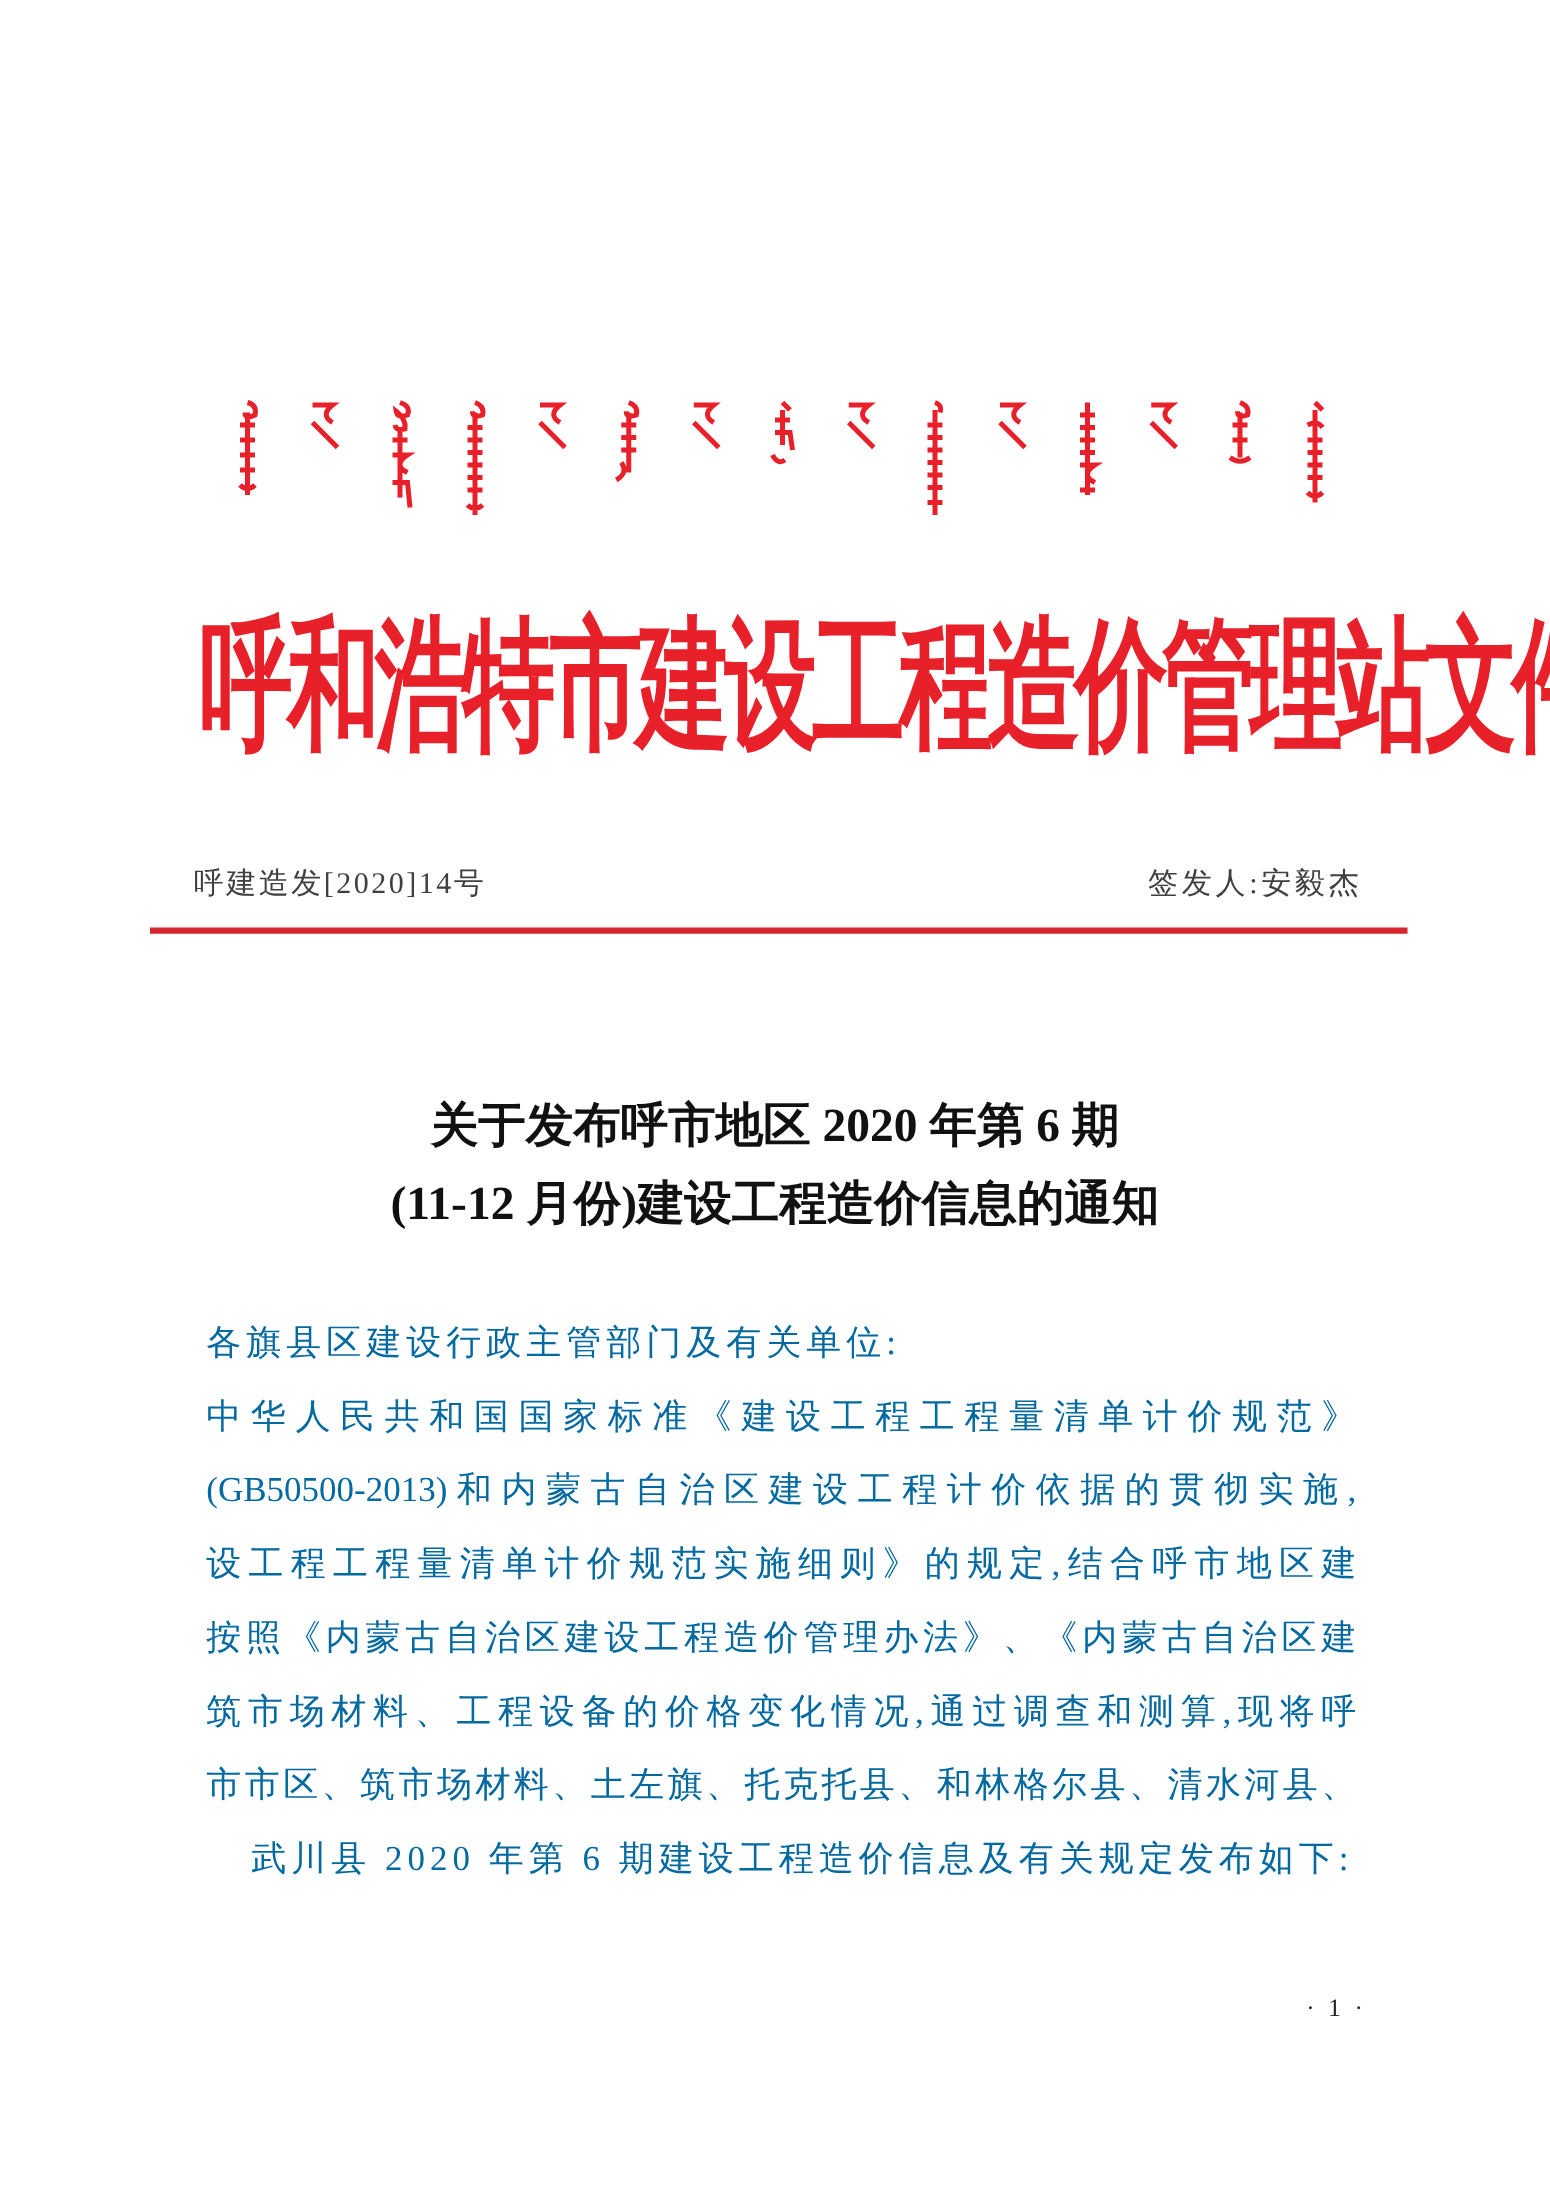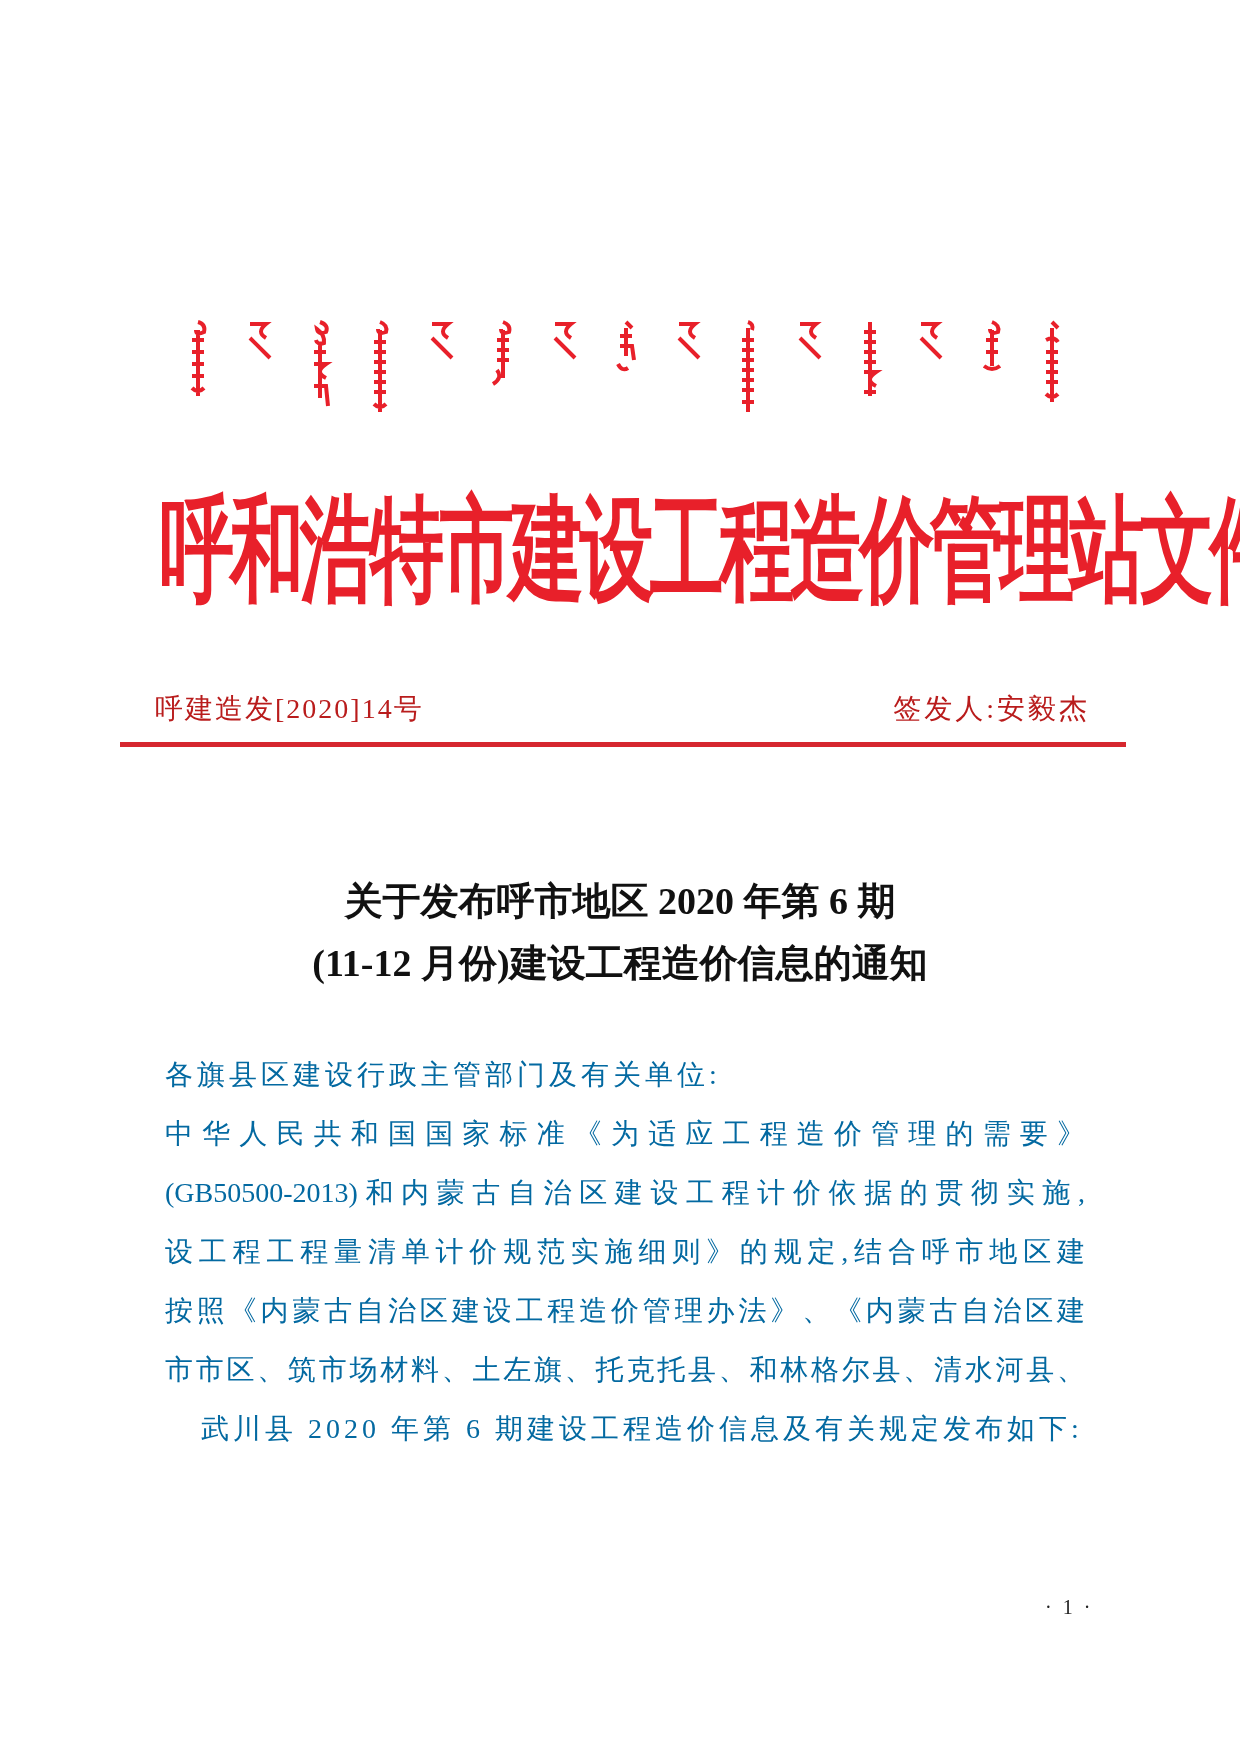--- a/index.html
+++ b/index.html
@@ -7,21 +7,21 @@
          font-family: "DejaVu Serif", "Liberation Serif", serif; color: #111; }
   .mongolian-row { position: absolute; left: 185px; top: 318px; width: 880px; height: 100px;
                    display: flex; justify-content: space-between; align-items: flex-start; }
   .mongol-word { display: flex; flex-direction: column; align-items: center; }
   .mongol-word svg { display: block; }
   .red-title { position: absolute; left: 160px; top: 458px; width: 920px; height: 140px;
                color: #e8202a; font-family: "DejaVu Sans", sans-serif; font-weight: bold;
                font-size: 74px; letter-spacing: -4px; line-height: 140px; white-space: nowrap;
                transform: scaleY(1.55); transform-origin: top left; top: 440px; }
   .doc-meta { position: absolute; top: 690px; left: 155px; right: 150px; height: 40px;
-              font-size: 28px; font-family: "Liberation Serif", serif; color: #b91c1c; text-decoration: underline; }
+              font-size: 24px; font-family: "Liberation Serif", serif; color: #404040; text-decoration: underline; }
   .doc-number { position: absolute; left: 0; top: 0; letter-spacing: 2px; }
   .doc-signer { position: absolute; right: 0; top: 0; letter-spacing: 3px; }
   .red-rule { position: absolute; left: 120px; top: 742px; width: 1006px; height: 5px; background: #d6272f; }
   .notice-title { position: absolute; left: 0; width: 1240px; top: 870px; text-align: center;
                   font-family: "Liberation Serif", serif; font-weight: bold; font-size: 38px;
                   line-height: 62px; color: #111; }
   .notice-title div { white-space: nowrap; }
   .body-text { position: absolute; left: 165px; width: 920px; top: 1045px;
                font-family: "Liberation Serif", serif; font-size: 28px; line-height: 59px;
                color: #0369a1; }
@@ -123,21 +123,22 @@
 
 <div class="red-rule"></div>
 
 <div class="notice-title">
   <div>关于发布呼市地区 2020 年第 6 期</div>
   <div>(11-12 月份)建设工程造价信息的通知</div>
 </div>
 
 <div class="body-text">
   <div class="salutation">各旗县区建设行政主管部门及有关单位:</div>
-  <div class="para-line">中华人民共和国国家标准《为适应工程造价管理的需要》</div>
+  <div class="para-line">中华人民共和国国家标准《建设工程工程量清单计价规范》</div>
   <div class="para-line">(GB50500-2013)和内蒙古自治区建设工程计价依据的贯彻实施,</div>
   <div class="para-line">设工程工程量清单计价规范实施细则》的规定,结合呼市地区建</div>
   <div class="para-line">按照《内蒙古自治区建设工程造价管理办法》、《内蒙古自治区建</div>
+  <div class="para-line">筑市场材料、工程设备的价格变化情况,通过调查和测算,现将呼</div>
   <div class="para-line">市市区、筑市场材料、土左旗、托克托县、和林格尔县、清水河县、</div>
   <div class="para-line last">武川县 2020 年第 6 期建设工程造价信息及有关规定发布如下:</div>
 </div>
 
 <div class="page-number">· 1 ·</div>
 
 </body></html>

